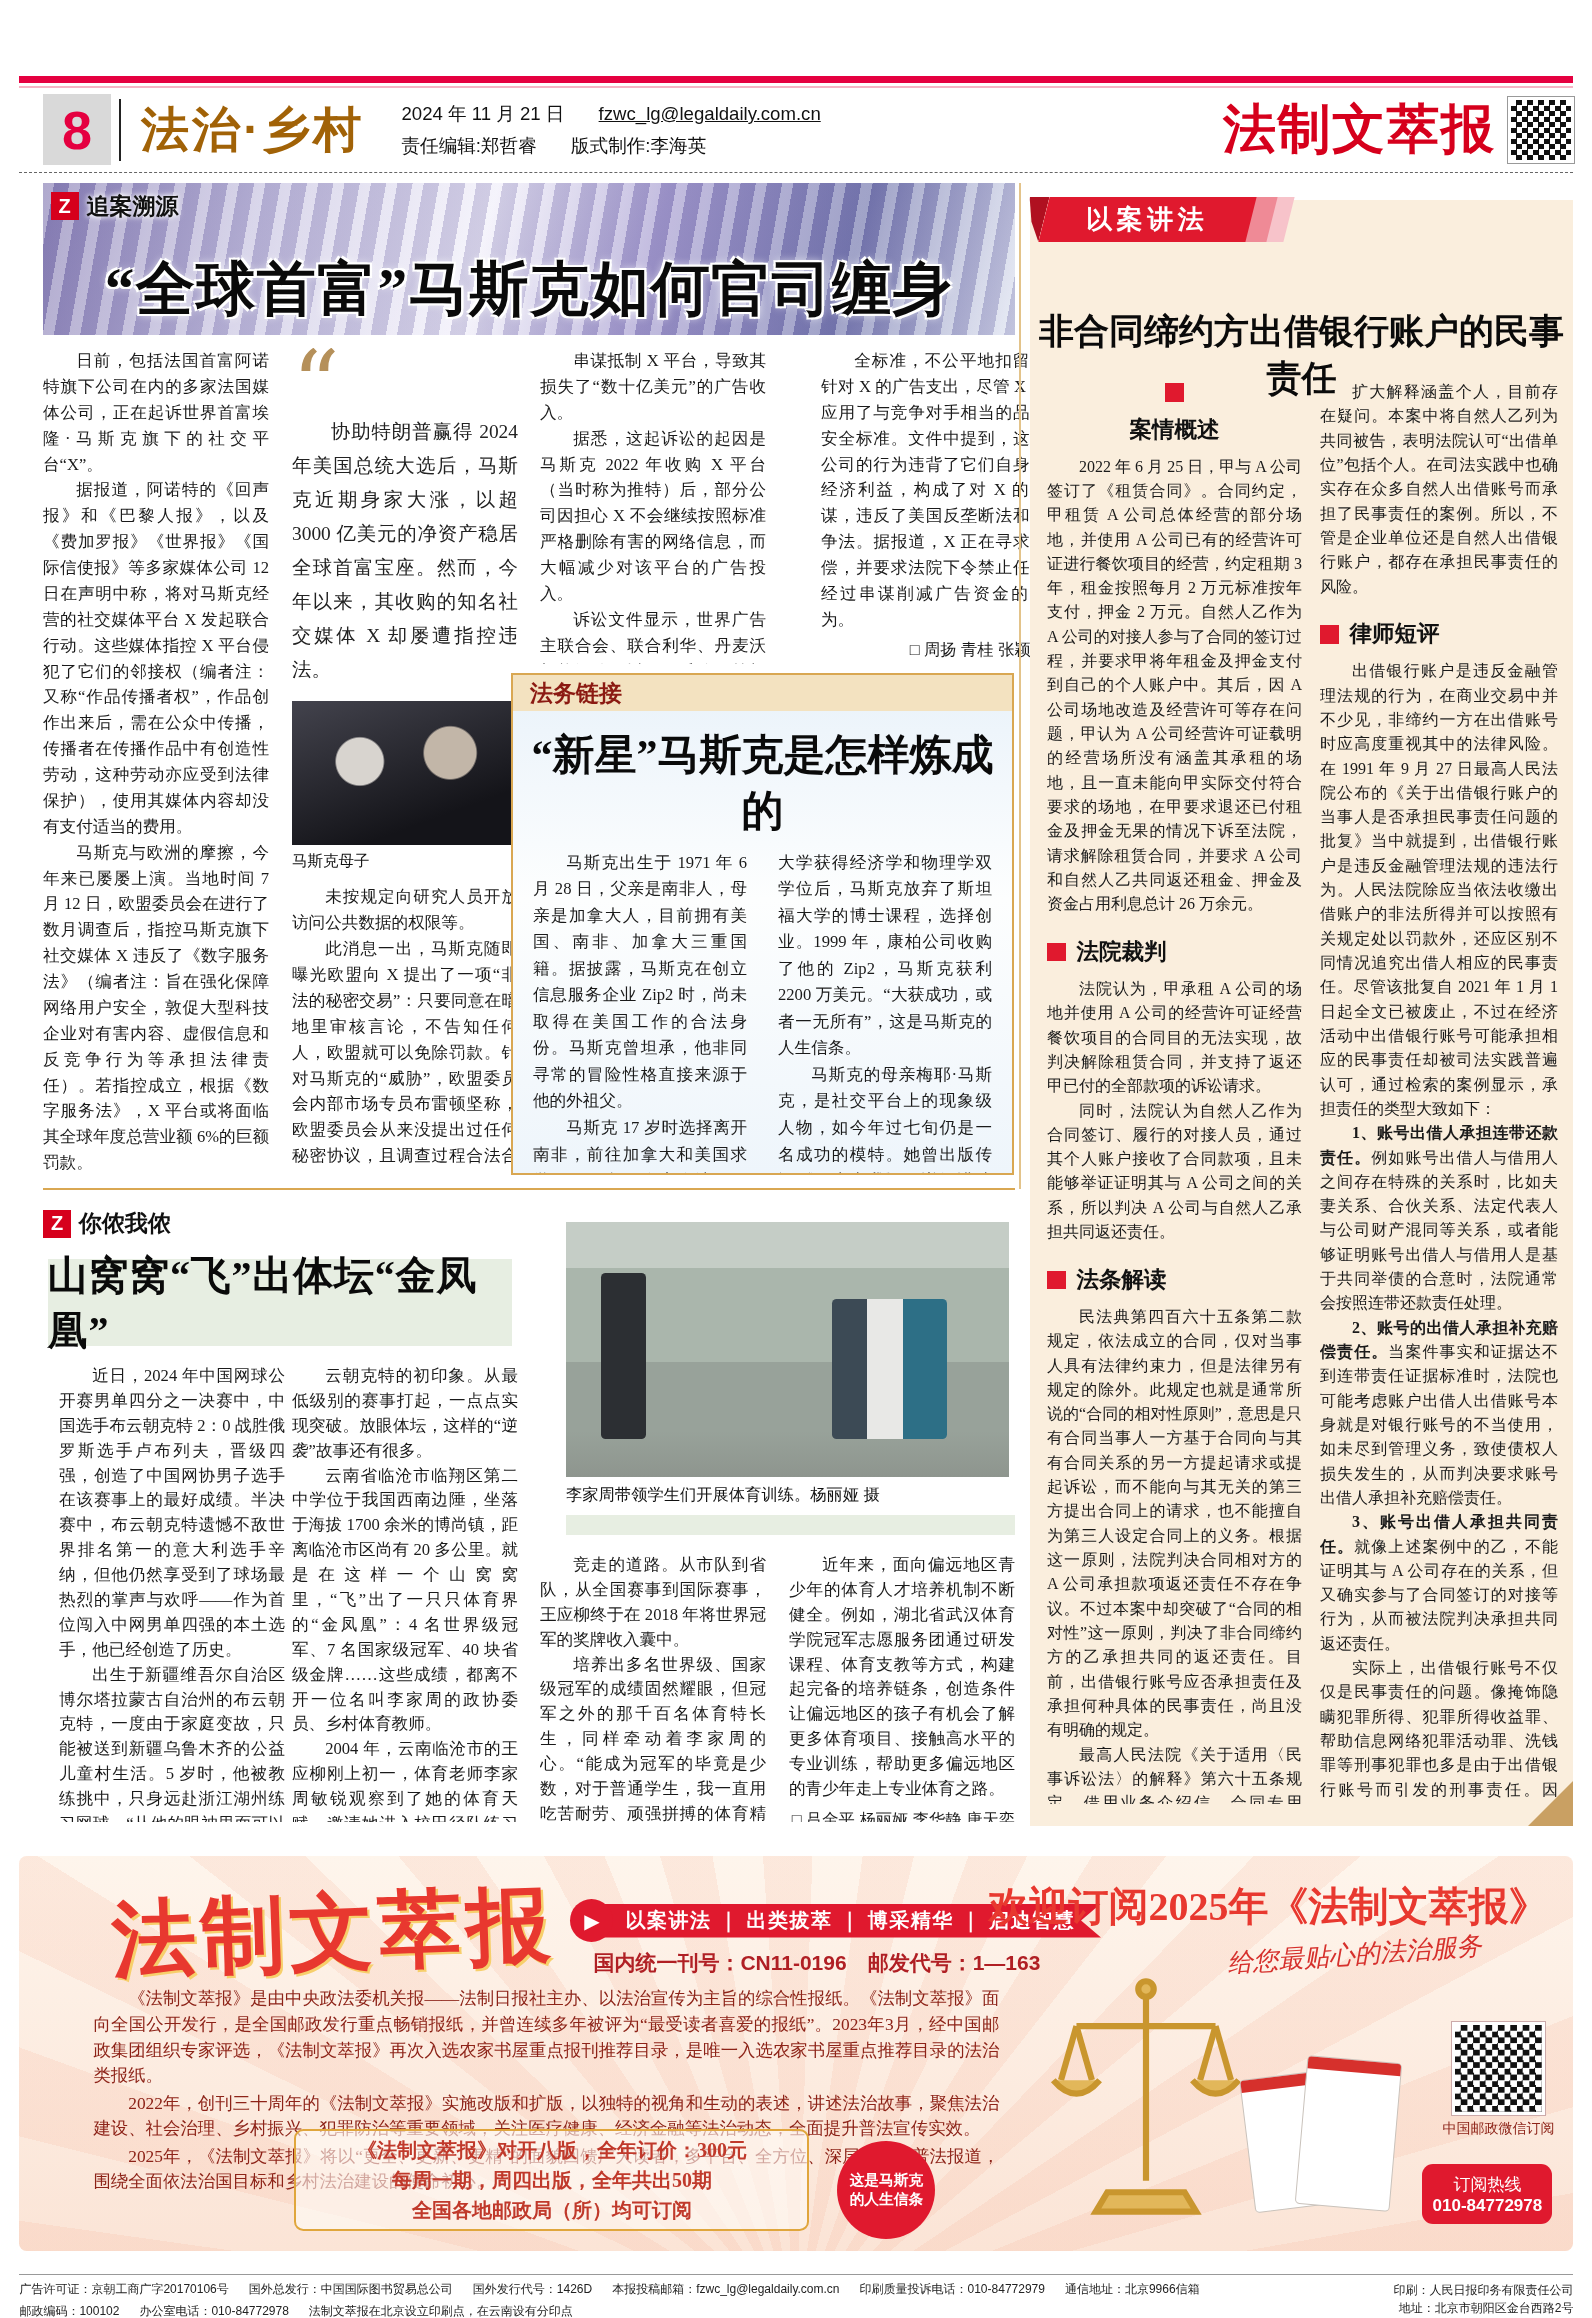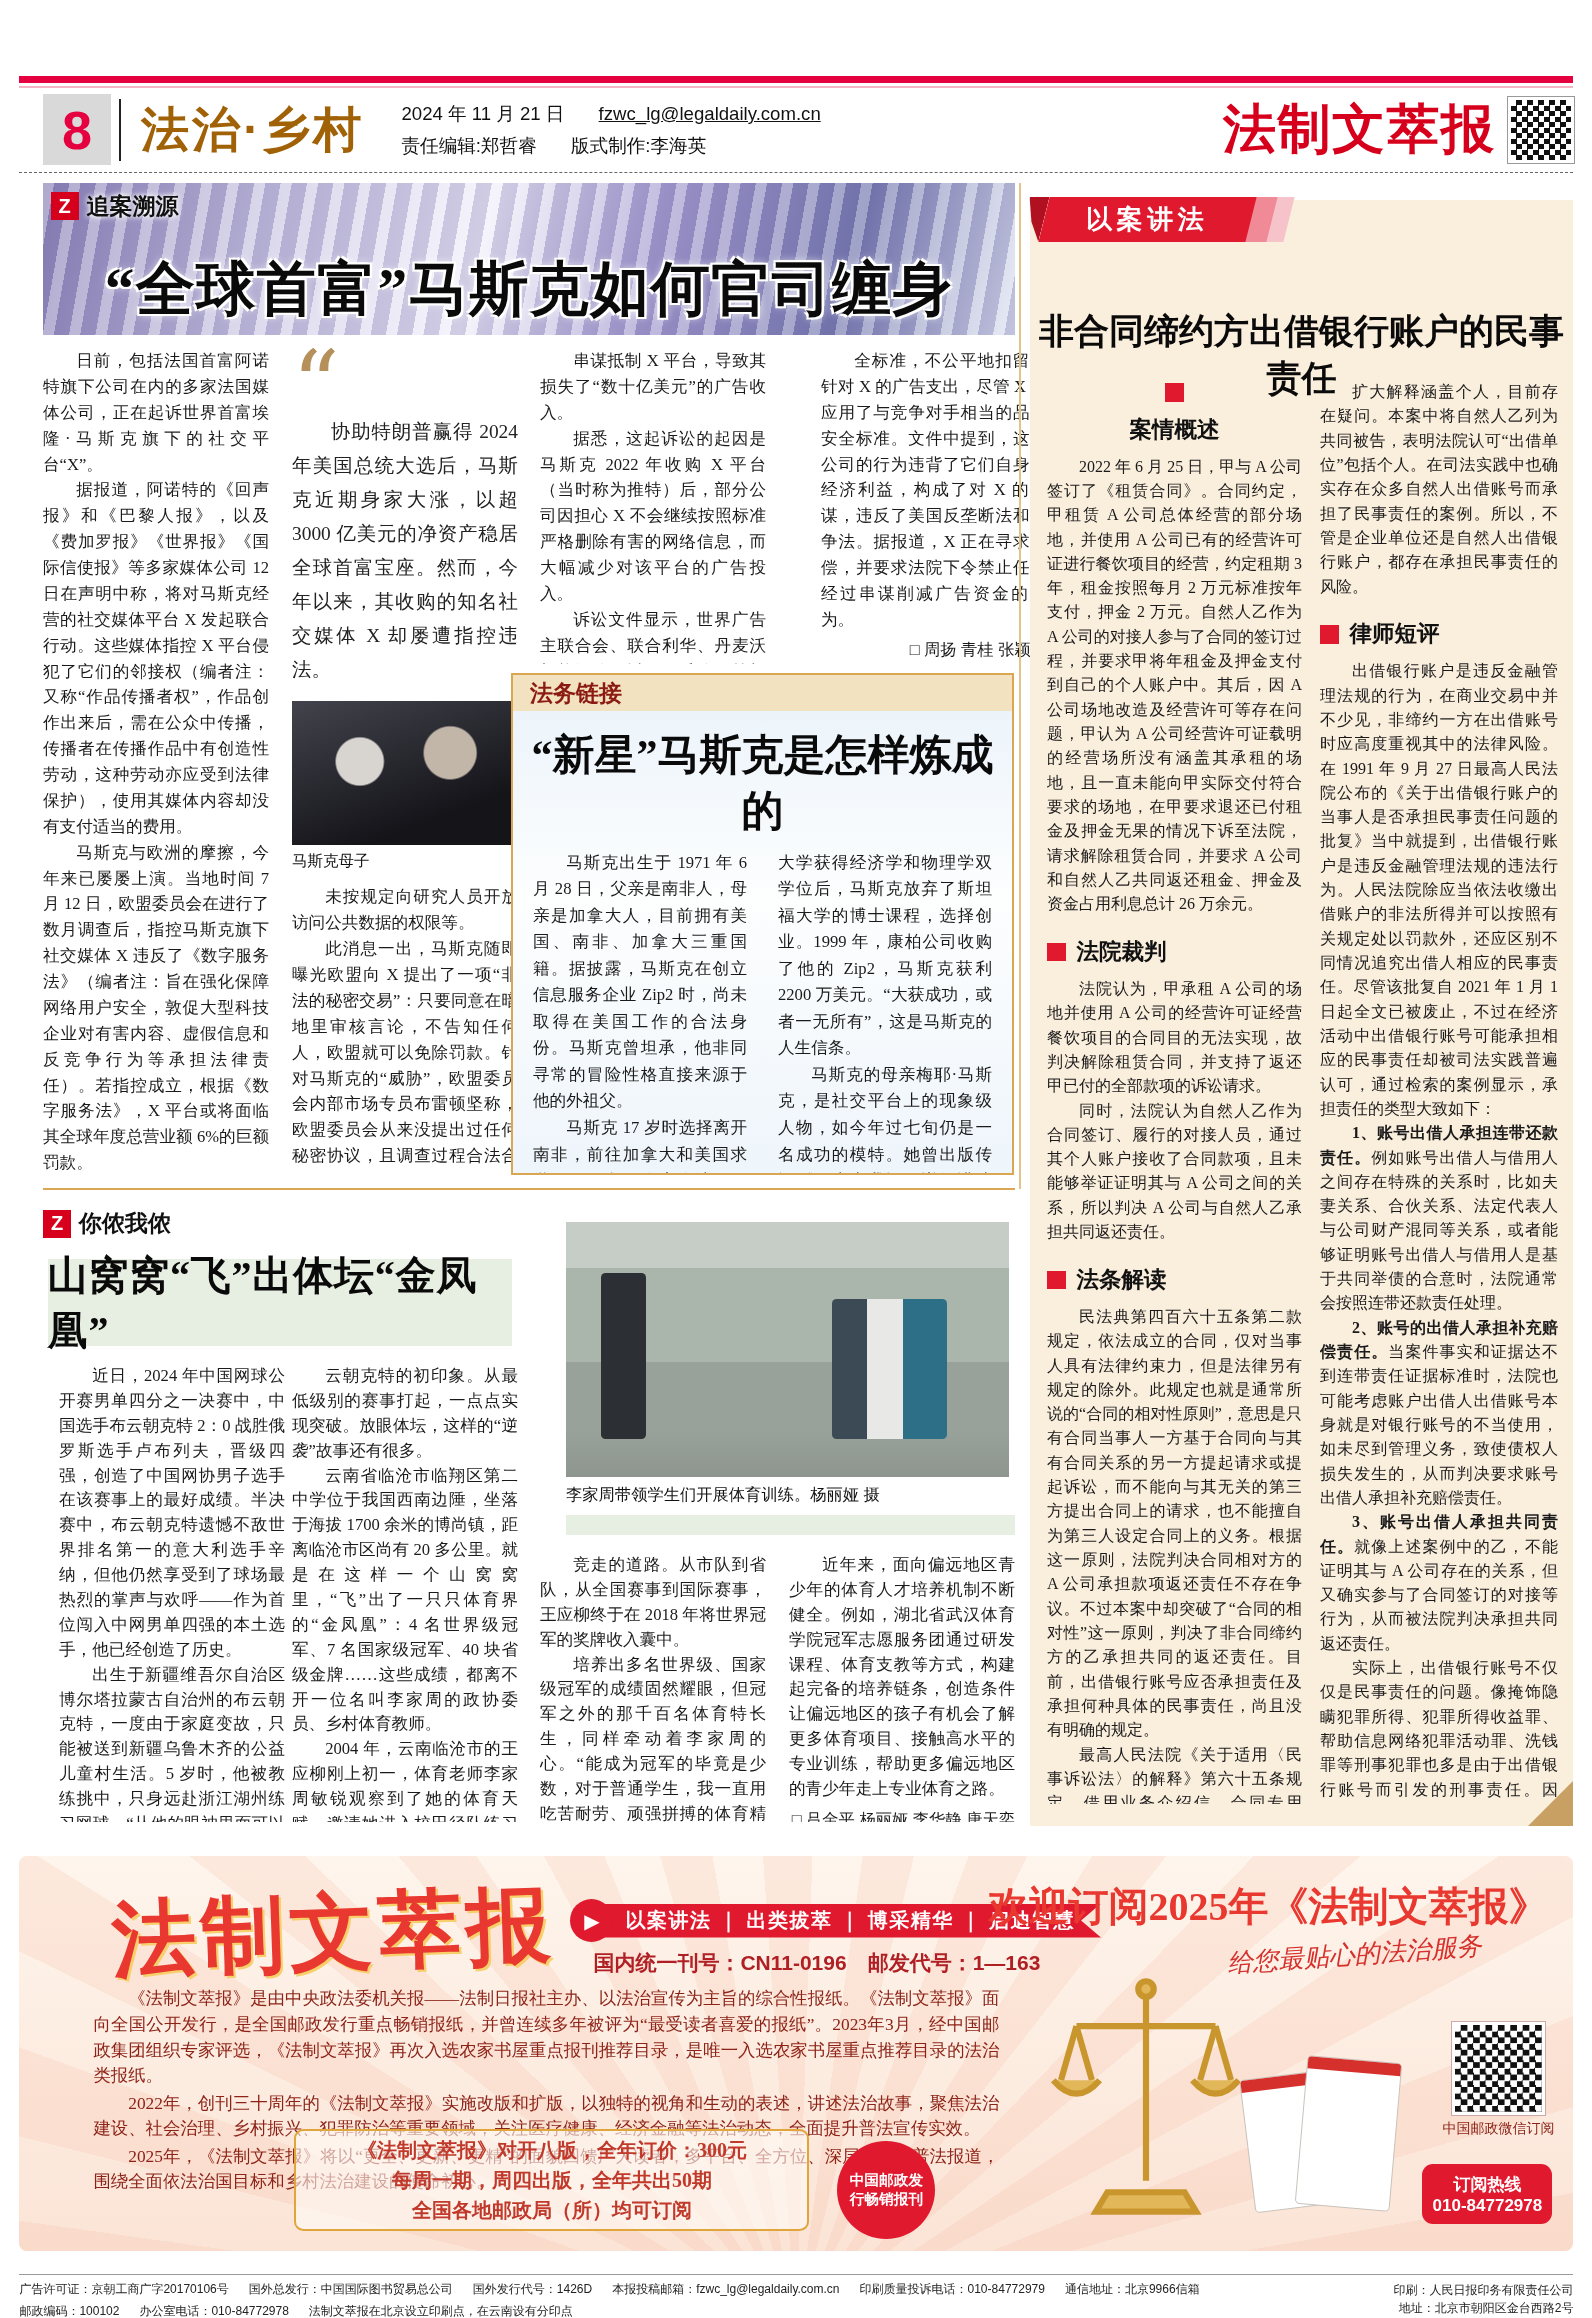--- a/index.html
+++ b/index.html
@@ -135,21 +135,21 @@
   .mock .hd{height:12.4px;background:#d6302c;border-radius:3.1px 3.1px 0 0;}
   .m1{left:0;top:23px;width:93px;height:132px;transform:rotate(-7deg);}
   .m2{left:54px;top:7.7px;width:93px;height:147px;transform:rotate(5deg);}
   .ad-qr-wrap{position:absolute;left:1423px;top:166px;z-index:2;text-align:center;}
   .ad-qr{width:87px;height:87px;border:3.9px solid #fff;outline:0.8px solid #b08;outline-color:#caa;
       background-image:repeating-conic-gradient(#111 0% 25%, #fff 0% 50%);background-size:12.4px 12.4px;margin:0 auto;}
   .ad-qr-label{font-size:14px;color:#8d2318;font-family:"Liberation Sans","DejaVu Sans",sans-serif;margin-top:4.6px;}
   .hotline{position:absolute;left:1403px;top:308px;width:130px;height:60px;background:#e0192e;border-radius:11px;color:#fff;
       display:flex;flex-direction:column;align-items:center;justify-content:center;z-index:2;
       font-family:"Liberation Sans","DejaVu Sans",sans-serif;}
-  .hotline .a{font-size:17px;font-weight:bold;}
+  .hotline .a{font-size:17px;font-weight:normal;}
   .hotline .b{font-size:17px;font-weight:bold;}
   
   .footer{position:absolute;left:19.4px;top:2274px;width:1554px;border-top:0.8px solid #999;padding-top:6.2px;
       font-family:"Liberation Sans","DejaVu Sans",sans-serif;font-size:12px;color:#222;display:flex;}
   .f-items{display:flex;flex-wrap:wrap;gap:4.6px 20px;width:1285px;}
   .f-right{margin-left:auto;text-align:right;line-height:1.5;}
 </style>
 </head>
 <body>
 
@@ -341,21 +341,21 @@
     <div class="ad-paras">
         <p class="para">《法制文萃报》是由中央政法委机关报——法制日报社主办、以法治宣传为主旨的综合性报纸。《法制文萃报》面向全国公开发行，是全国邮政发行重点畅销报纸，并曾连续多年被评为“最受读者喜爱的报纸”。2023年3月，经中国邮政集团组织专家评选，《法制文萃报》再次入选农家书屋重点报刊推荐目录，是唯一入选农家书屋重点推荐目录的法治类报纸。</p>
         <p class="para">2022年，创刊三十周年的《法制文萃报》实施改版和扩版，以独特的视角和生动的表述，讲述法治故事，聚焦法治建设、社会治理、乡村振兴、犯罪防治等重要领域，关注医疗健康、经济金融等法治动态，全面提升普法宣传实效。</p>
         <p class="para">2025年，《法制文萃报》将以“更全、更新、更精”的面貌回馈广大读者，多平台、全方位、深层次推进普法报道，围绕全面依法治国目标和乡村法治建设的使命初心。</p>
       </div>
     <div class="pricebox">
       <p>《法制文萃报》对开八版，全年订价：300元</p>
       <p>每周一期，周四出版，全年共出50期</p>
       <p>全国各地邮政局（所）均可订阅</p>
     </div>
-    <div class="stamp">中国邮政发行畅销报刊</div>
+    <div class="stamp">这是马斯克的人生信条</div>
     <div class="scale-wrap">
       <svg width="194" height="255" viewBox="0 0 250 330">
         <g stroke="#c9962e" stroke-width="8" fill="none">
           <line x1="125" y1="30" x2="125" y2="270"></line>
           <line x1="35" y1="70" x2="215" y2="70"></line>
           <line x1="35" y1="70" x2="15" y2="140"></line>
             <line x1="35" y1="70" x2="55" y2="140"></line>
           <line x1="215" y1="70" x2="195" y2="140"></line>
             <line x1="215" y1="70" x2="235" y2="140"></line>
           <path d="M5 140 Q35 175 65 140" fill="#e2b75a"></path>

